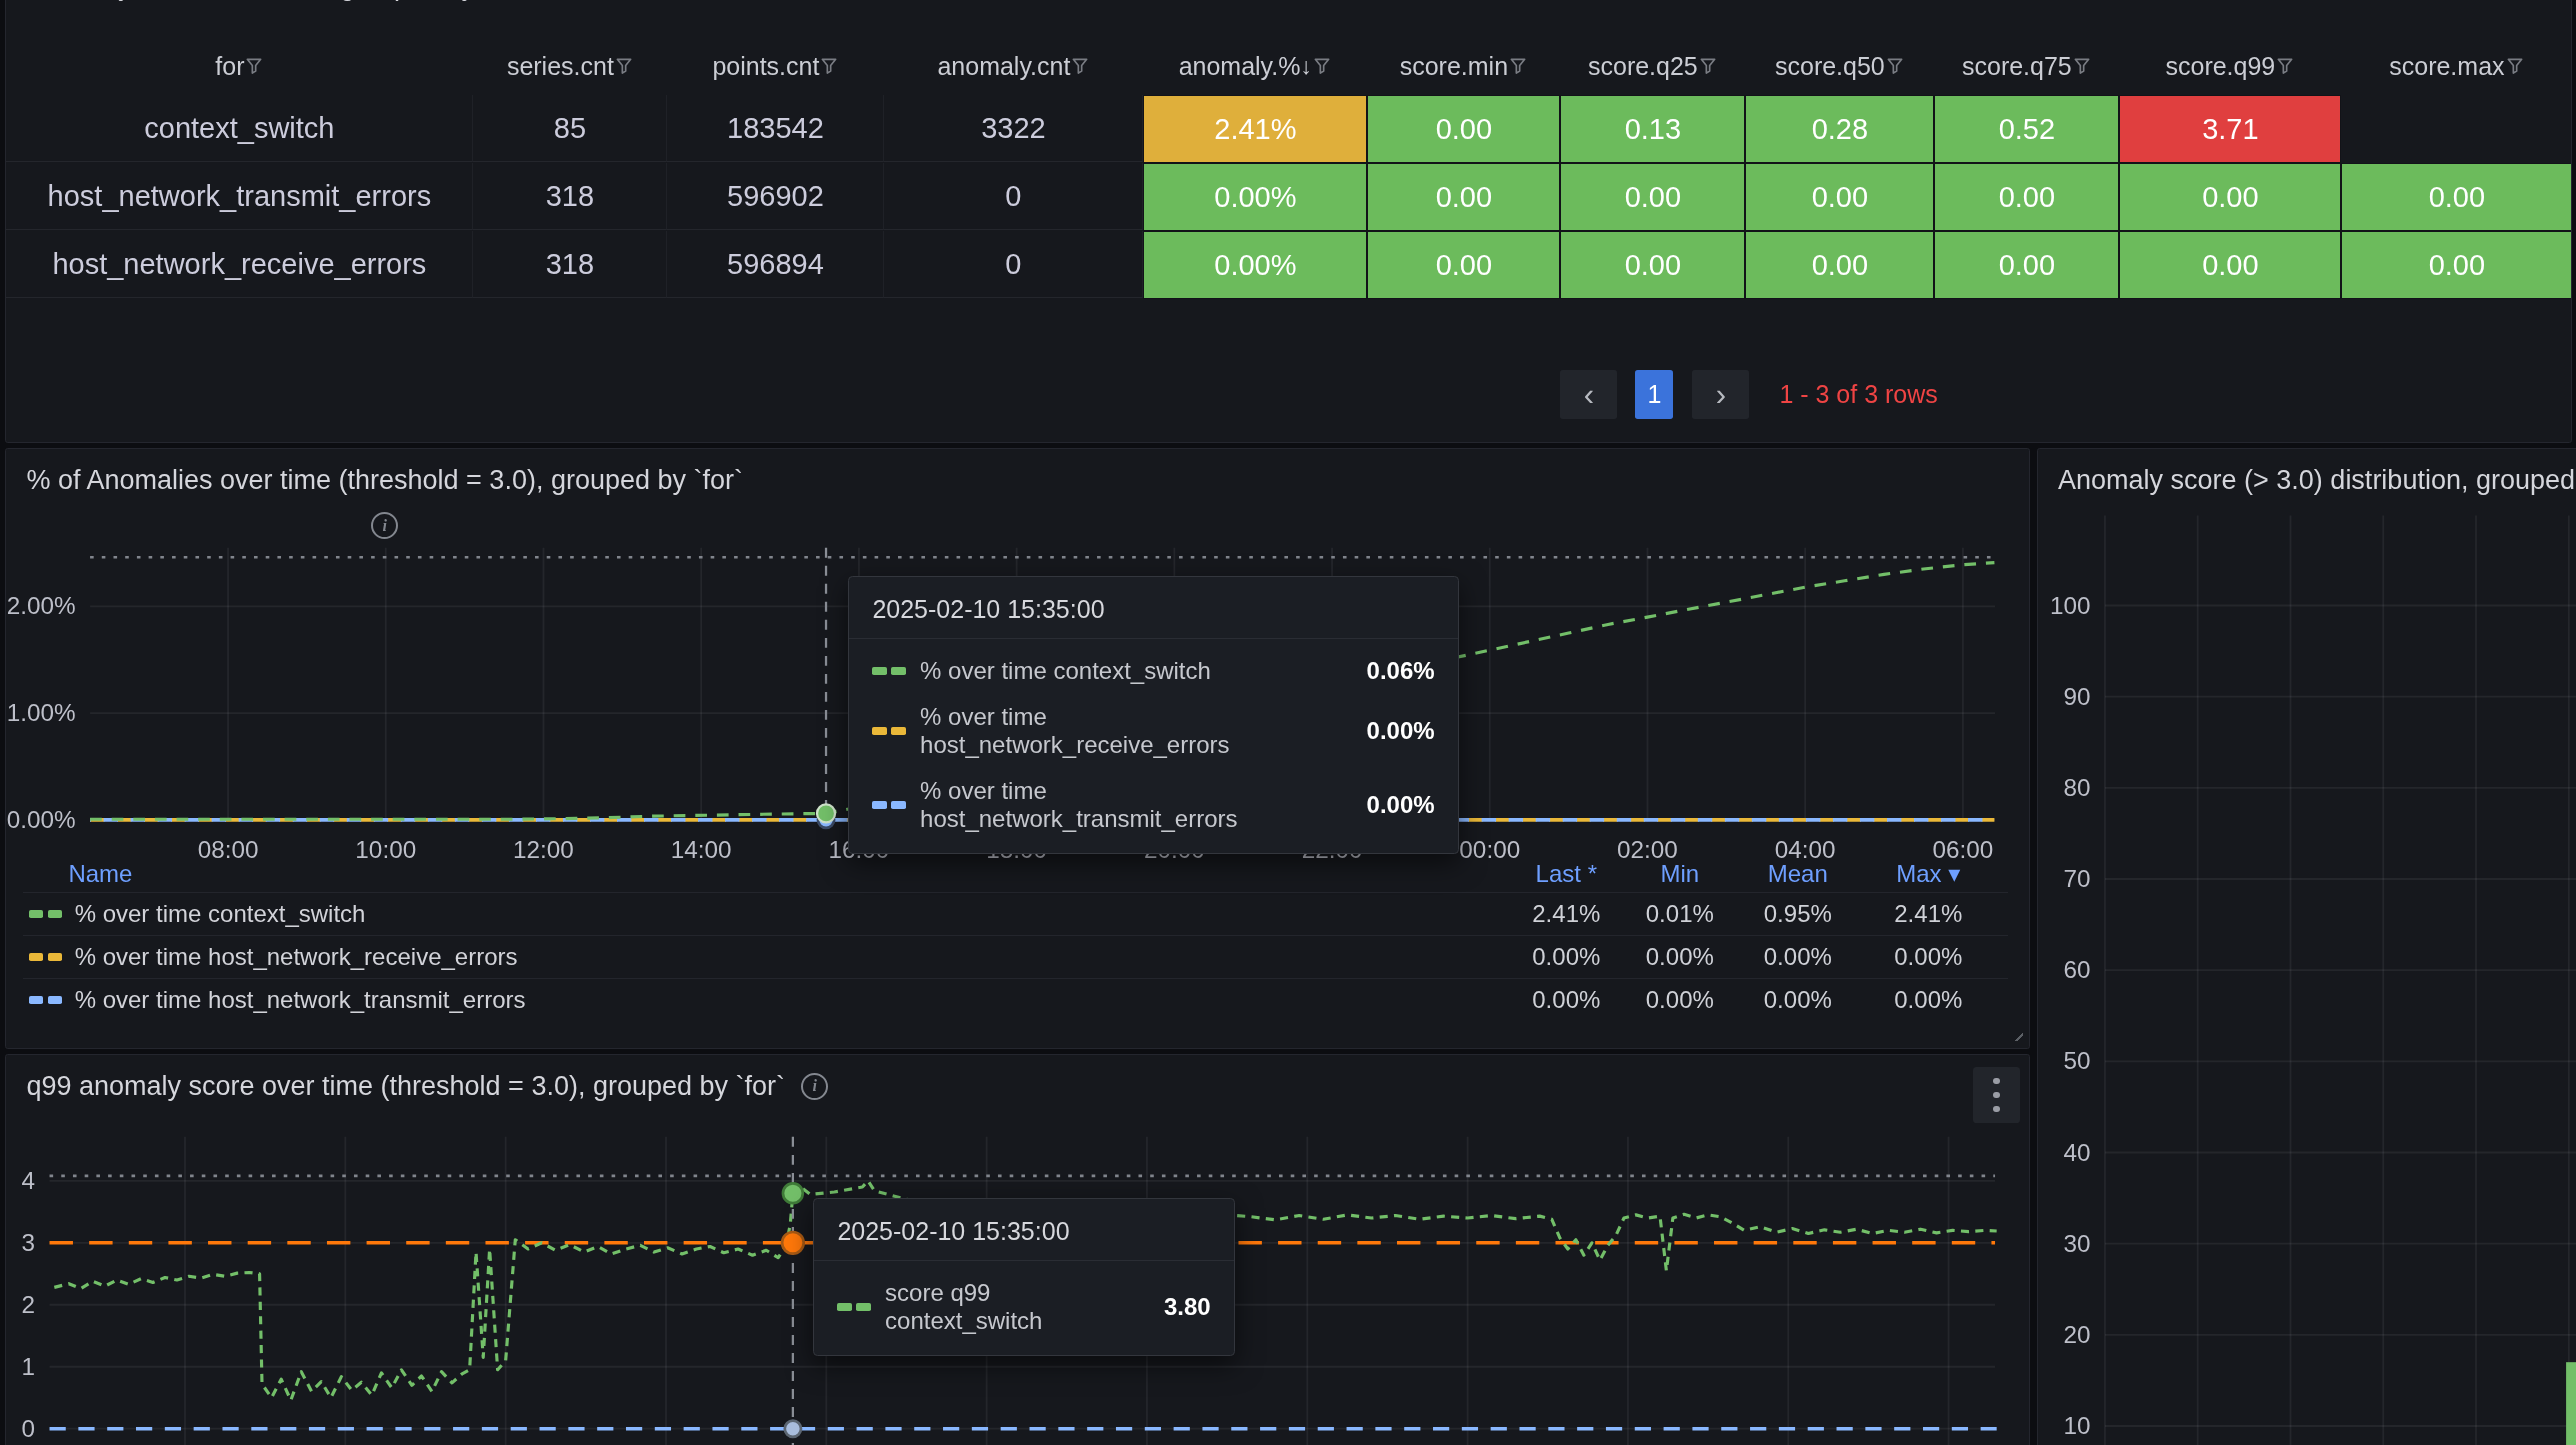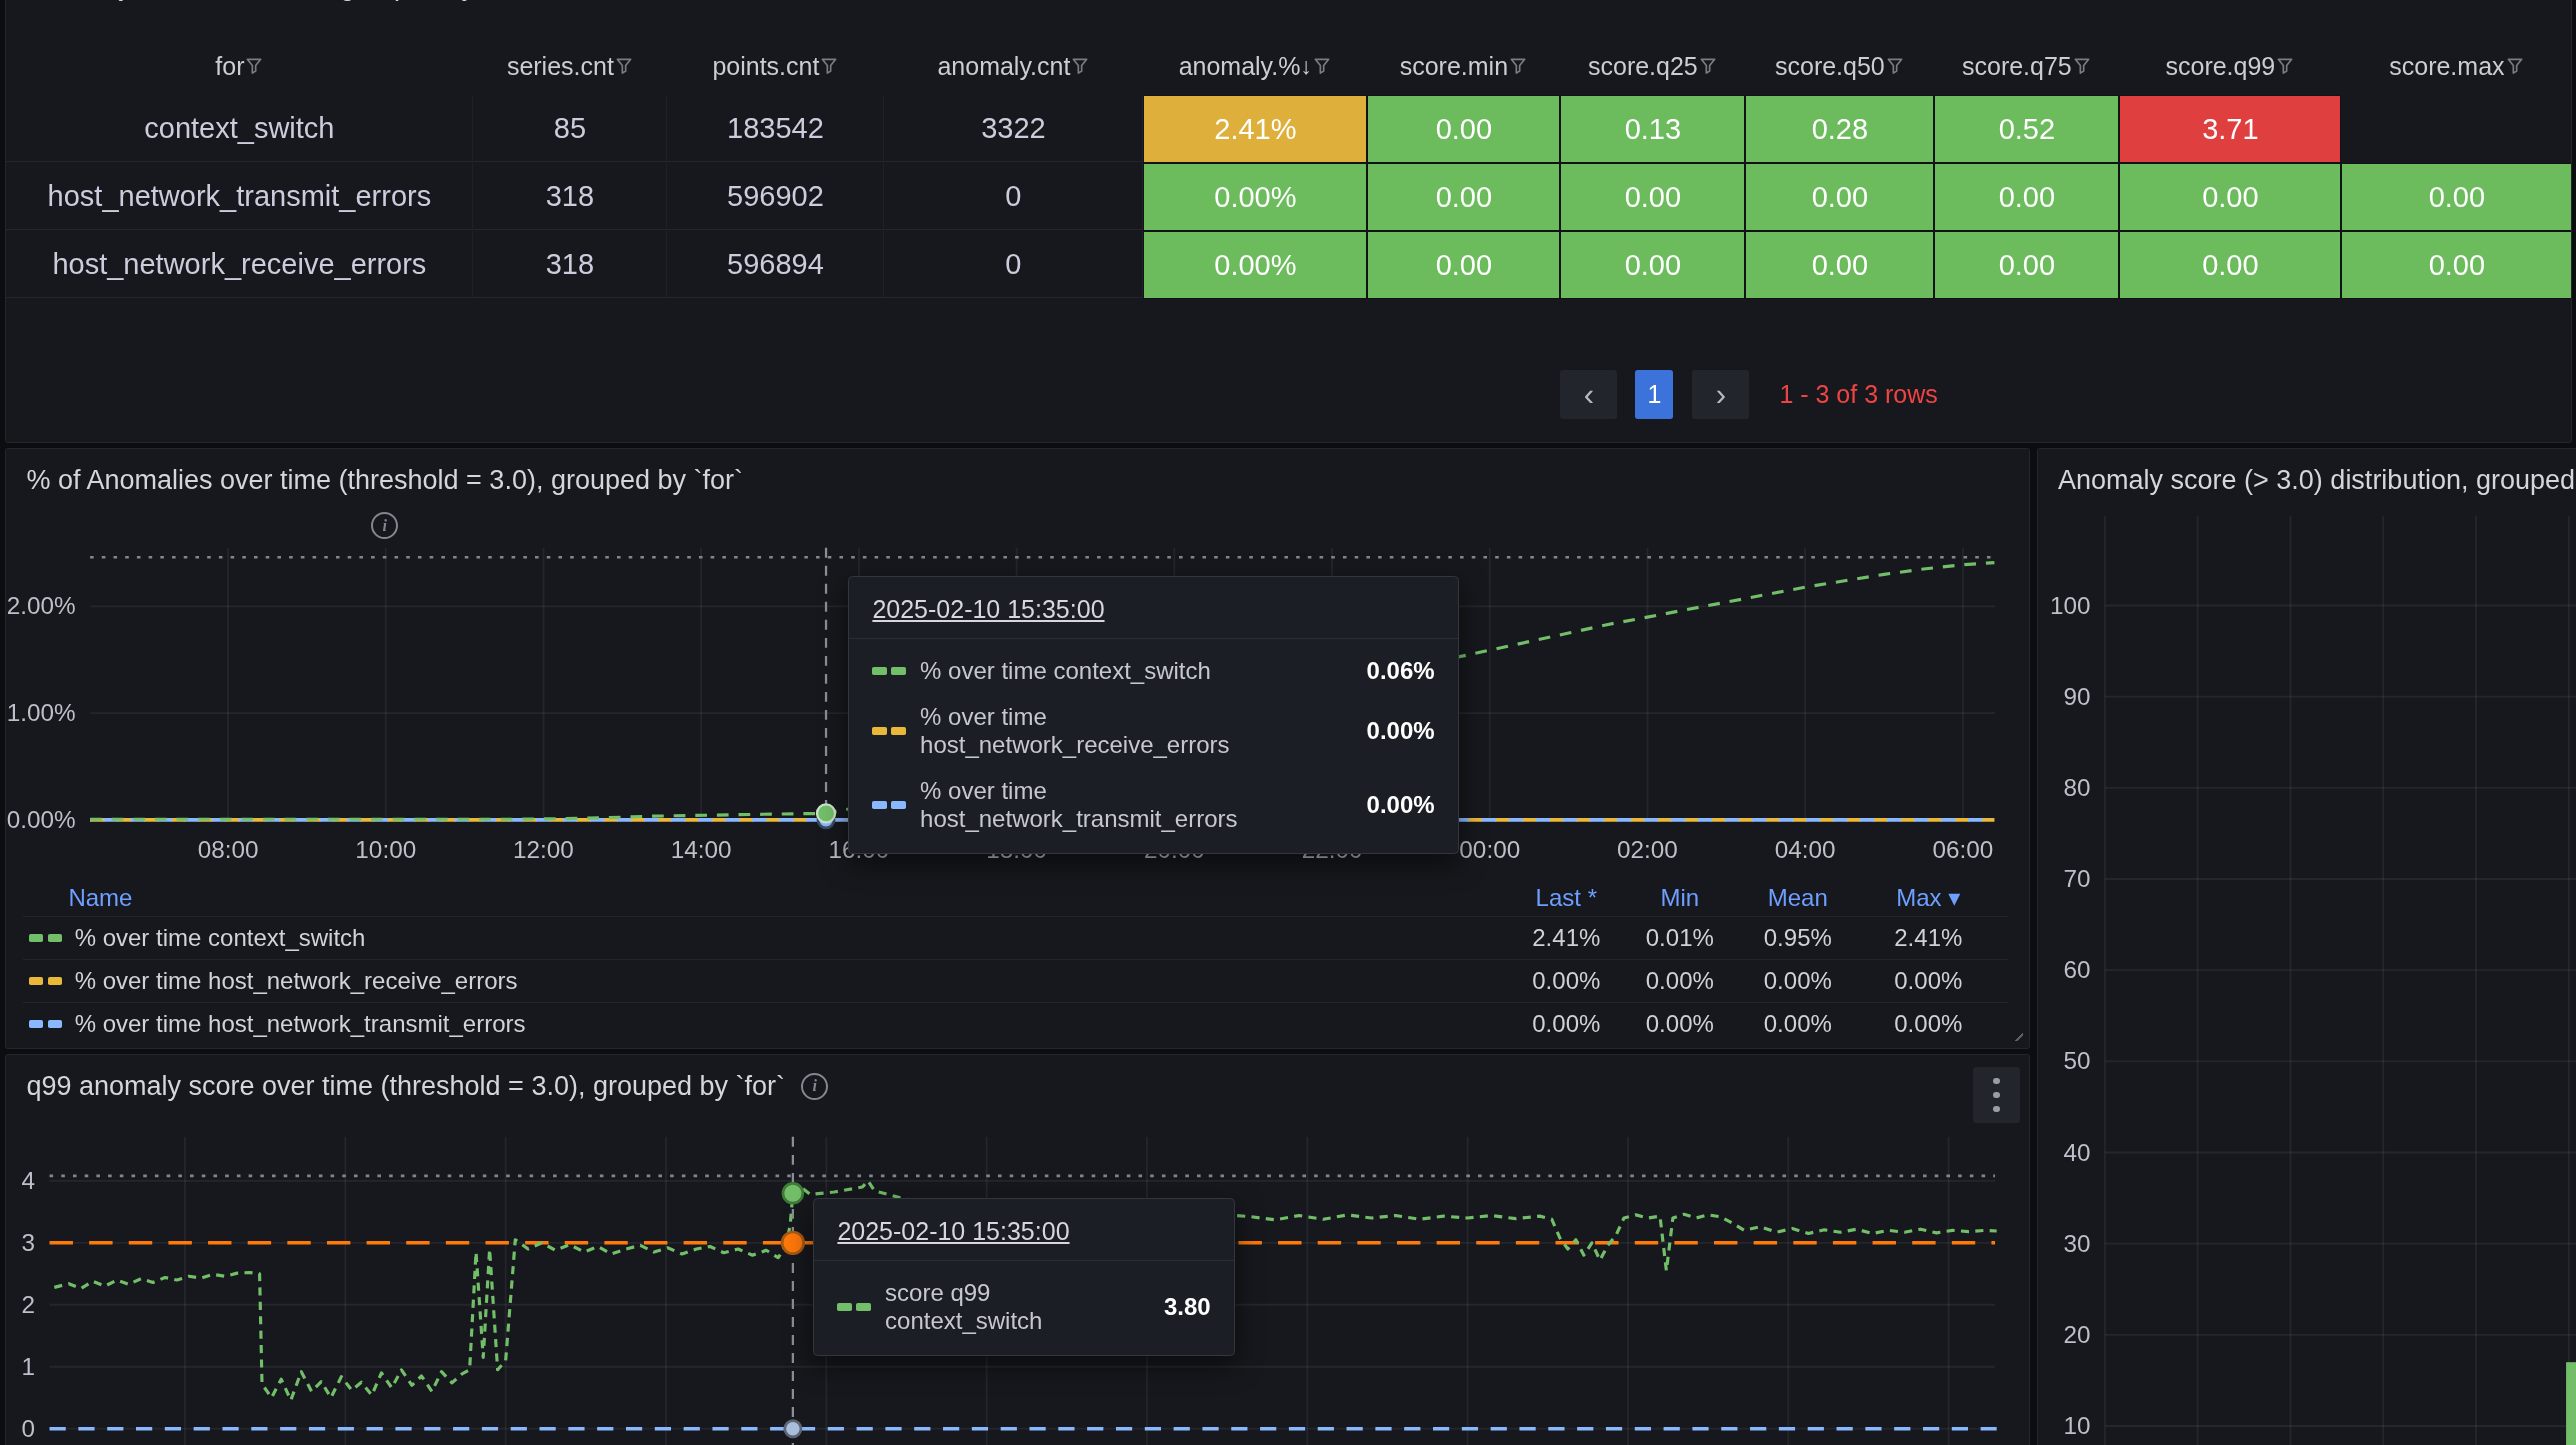--- a/index.html
+++ b/index.html
@@ -29,28 +29,28 @@
   .td.red{background:#E03F3F;}
   
   .page-btn{position:absolute;height:49px;border-radius:2.7px;background:#22252B;display:flex;
     align-items:center;justify-content:center;color:#B7BAC0;font-size:31px;cursor:pointer;}
   .page-num{position:absolute;height:49px;width:38px;border-radius:2.7px;background:#3B73DB;color:#FFF;
     display:flex;align-items:center;justify-content:center;font-size:25px;cursor:pointer;}
   #page-summary{position:absolute;font-size:25px;color:#ef4444;}
   
   .tooltip{position:absolute;background:#1B1E24;border:0.9px solid #33363D;border-radius:4.5px;
     box-shadow:0 9px 27px rgba(0,0,0,.55);z-index:30;}
-  .tooltip .tt-title{padding:18px 23.4px 14.4px 23.4px;font-size:25px;color:#D7D8DD;border-bottom:0.9px solid #2A2D34;text-decoration:underline;}
+  .tooltip .tt-title{padding:18px 23.4px 14.4px 23.4px;font-size:25px;color:#D7D8DD;border-bottom:0.9px solid #2A2D34;}
   .tt-rows{padding:9px 0 10.8px 0;}
   .tt-row{display:flex;align-items:center;padding:9px 23.4px;font-size:24px;color:#C6C8CE;gap:14.4px;}
   .tt-val{margin-left:auto;color:#FFFFFF;font-weight:700;text-align:center;}
   .swatch{display:flex;gap:4.5px;}
   .swatch i{display:block;width:14.4px;height:8px;border-radius:1.8px;}
   
-  #legend{position:absolute;left:23.4px;top:880px;width:1985px;z-index:5;}
+  #legend{position:absolute;left:23.4px;top:856px;width:1985px;z-index:5;}
   .lg-row{display:flex;align-items:center;height:42px;border-top:0.9px solid #23252C;font-size:24px;}
   .lg-head{border-top:none;height:36px;}
   .lg-name{flex:1;display:flex;align-items:center;gap:12.6px;color:#D2D3D9;cursor:pointer;}
   .lg-head .lg-name{color:#6E9FFF;padding-left:45px;cursor:pointer;}
   .lg-col{width:117px;text-align:center;color:#CFD1D7;}
   .lg-col.c2{width:110px;}.lg-col.c3{width:126px;}.lg-col.c4{width:135px;padding-right:12.6px;}
   .lg-head .lg-col{color:#6E9FFF;cursor:pointer;}
   
   #kebab{position:absolute;width:47px;height:56px;background:#22252B;border-radius:3.6px;
     display:flex;flex-direction:column;align-items:center;justify-content:center;gap:8px;cursor:pointer;z-index:6;}

